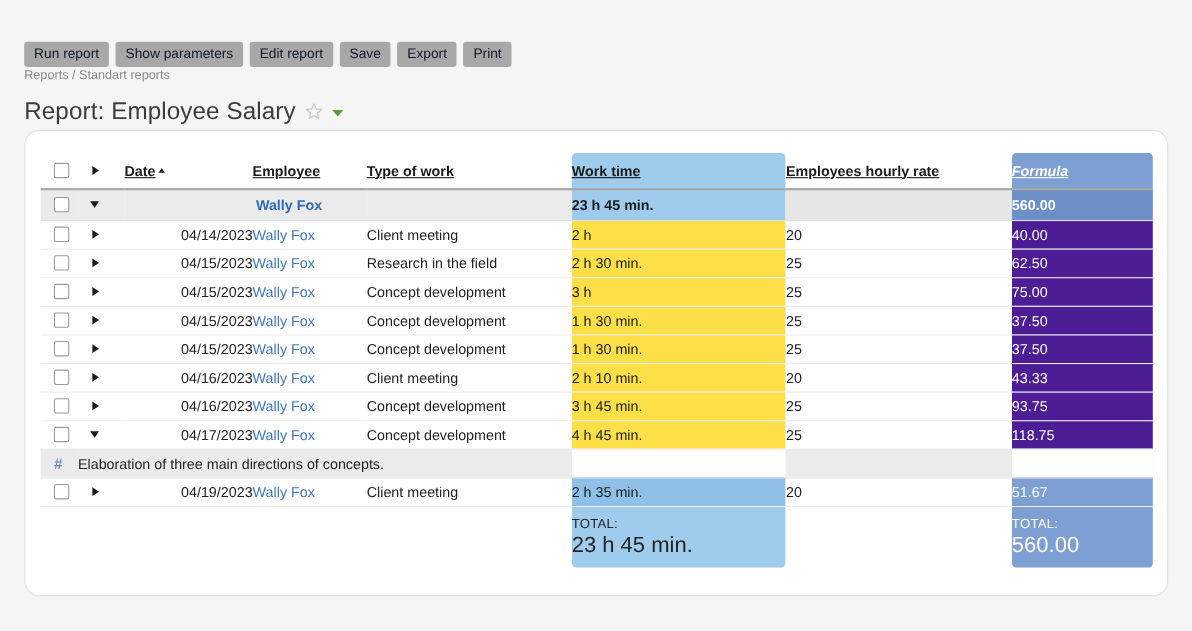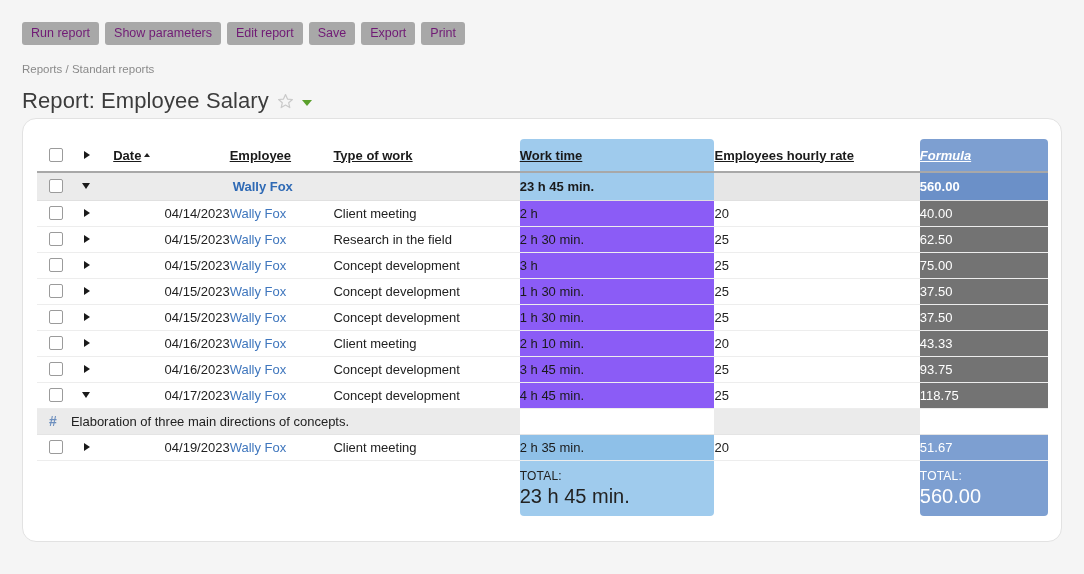--- a/index.html
+++ b/index.html
@@ -18,29 +18,30 @@
   
   .toolbar {
     position: absolute;
     left: 22px;
     top: 22px;
     display: flex;
     gap: 6px;
   }
   .tb-btn {
     background: #a8a8a8;
-    color: #701a75;
+    color: #0f172a;
     border: none;
     border-radius: 3px;
     padding: 4px 9px 5px 9px;
     font-size: 12.5px;
     font-family: "Liberation Sans", sans-serif;
     line-height: 14px;
     cursor: pointer;
     white-space: nowrap;
+    margin-top: 16px;
   }
 
   
   .breadcrumb {
     position: absolute;
     left: 22px;
     top: 63px;
     font-size: 11.5px;
     color: #8a8a8a;
   }
@@ -165,23 +166,23 @@
     border-right: 4.5px solid transparent;
     border-top: 6px solid #1a1a1a;
     margin-left: 11px;
     cursor: pointer;
   }
 
   td.c-date-cell { text-align: right; padding-right: 9px; color: #222; }
   td.c-emp-cell  { padding-left: 3px; }
   td.c-emp-cell a { color: #3f76bd; text-decoration: none; cursor: pointer; }
   td.c-work-cell { padding-left: 3px; color: #222; }
-  td.c-time-cell { padding-left: 9px; background: #8b5cf6; color: #1a1a1a; }
+  td.c-time-cell { padding-left: 9px; background: #fde047; color: #1a1a1a; }
   td.c-rate-cell { padding-left: 9px; color: #222; }
-  td.c-form-cell { padding-left: 9px; background: #737373; color: #ffffff; }
+  td.c-form-cell { padding-left: 9px; background: #4c1d95; color: #ffffff; }
 
   
   tr.group-row { height: 28px; background: #ebebeb; }
   tr.group-row td {
     border-bottom: 1px solid #e0e0e0;
     box-sizing: border-box;
   }
   tr.group-row td.c-emp-cell { color: #2f6ab5; font-weight: bold; padding-left: 3px; }
   tr.group-row td.c-time-cell { background: #9fcbed; font-weight: bold; }
   tr.group-row td.c-form-cell { background: #6b90c8; font-weight: bold; }

